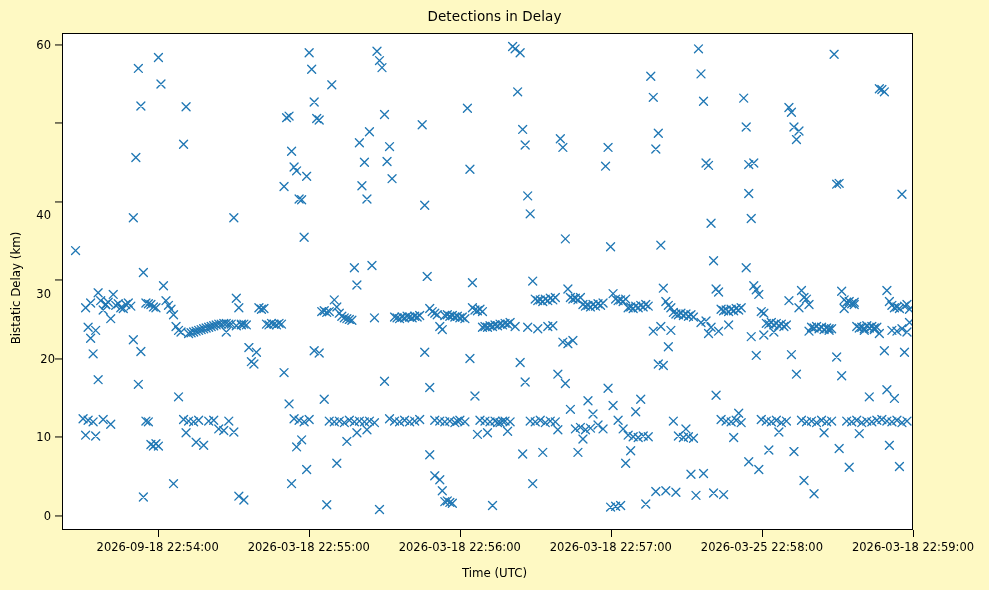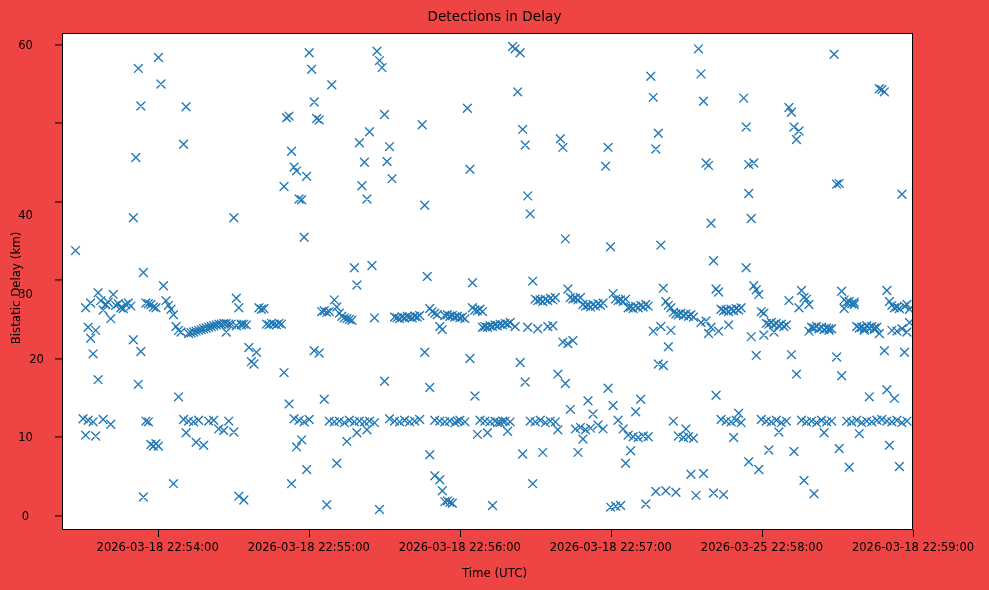--- a/index.html
+++ b/index.html
@@ -1,33 +1,33 @@
 <!DOCTYPE html>
 <html><head>
 <meta charset="utf-8">
 <style>
   html,body{margin:0;padding:0;}
   body{
     width:989px;height:590px;background:#ffffff;
     font-family:"DejaVu Sans", sans-serif;
     overflow:hidden;position:relative;
   }
-  #figure{position:absolute;left:0;top:0;width:989px;height:590px;background:#ef4444;}
+  #figure{position:absolute;left:0;top:0;width:989px;height:590px;background:#fef9c3;}
   #title{
     position:absolute;left:0;top:8px;width:989px;text-align:center;
     font-size:13.5px;color:#000;letter-spacing:0.1px;
   }
   #plot-area{
     position:absolute;left:62px;top:33px;width:851px;height:497px;
     border:1.1px solid #000;box-sizing:border-box;background:#ffffff;
   }
   #points-svg{position:absolute;left:0;top:0;width:100%;height:100%;display:block;}
   .ytick-label{
     position:absolute;right:0;transform:translateY(-50%);
-    font-size:11.5px;color:#000;text-align:center;width:44px;
+    font-size:11.5px;color:#000;text-align:right;width:44px;
   }
   .ytick-mark{position:absolute;left:55px;width:7px;height:1.1px;background:#000;transform:translateY(-50%);}
   .xtick-mark{position:absolute;top:530px;width:1.1px;height:7px;background:#000;}
   .xtick-label{
     position:absolute;top:540px;transform:translateX(-50%);
     font-size:11.5px;color:#000;white-space:nowrap;
   }
   #ylabel{
     position:absolute;left:-84px;top:281px;width:200px;text-align:center;
     font-size:11.8px;color:#000;
@@ -47,33 +47,33 @@
 
   <div id="ylabel">Bistatic Delay (km)</div>
   <div id="xlabel">Time (UTC)</div>
 
   <div id="ytick-group">
       <div class="ytick-mark" style="top: 515.867px;"></div>
       <div class="ytick-label" style="top: 515.867px; left: 0px; width: 51px;">0</div>
       <div class="ytick-mark" style="top: 437.352px;"></div>
       <div class="ytick-label" style="top: 437.352px; left: 0px; width: 51px;">10</div>
       <div class="ytick-mark" style="top: 358.837px;"></div>
-      <div class="ytick-label" style="top: 358.837px; left: 11px; width: 51px;">20</div>
+      <div class="ytick-label" style="top: 358.837px; left: 4px; width: 51px;">20</div>
       <div class="ytick-mark" style="top: 280.322px;"></div>
       <div class="ytick-label" style="top: 294px; left: 0px; width: 51px;">30</div>
       <div class="ytick-mark" style="top: 201.807px;"></div>
       <div class="ytick-label" style="top: 215px; left: 0px; width: 51px;">40</div>
       <div class="ytick-mark" style="top: 123.292px;"></div>
       <div class="ytick-label" style="top: 123.292px; left: 0px; width: 51px; margin-left: 44px;">50</div>
       <div class="ytick-mark" style="top: 44.7773px;"></div>
       <div class="ytick-label" style="top: 44.7773px; left: 0px; width: 51px;">60</div>
     </div>
   <div id="xtick-group">
       <div class="xtick-mark" style="left: 157.675px;"></div>
-      <div class="xtick-label" style="left: 157.675px;">2026-03-18 22:54:00</div>
+      <div class="xtick-label" style="left: 157.675px;">2026-09-18 22:54:00</div>
       <div class="xtick-mark" style="left: 308.74px;"></div>
       <div class="xtick-label" style="left: 308.74px;">2026-03-18 22:55:00</div>
       <div class="xtick-mark" style="left: 459.805px;"></div>
       <div class="xtick-label" style="left: 459.805px;">2026-03-18 22:56:00</div>
       <div class="xtick-mark" style="left: 610.87px;"></div>
       <div class="xtick-label" style="left: 610.87px;">2026-03-18 22:57:00</div>
       <div class="xtick-mark" style="left: 761.935px;"></div>
       <div class="xtick-label" style="left: 761.935px;">2026-03-25 22:58:00</div>
       <div class="xtick-mark" style="left: 913px;"></div>
       <div class="xtick-label" style="left: 913px;">2026-03-18 22:59:00</div>

